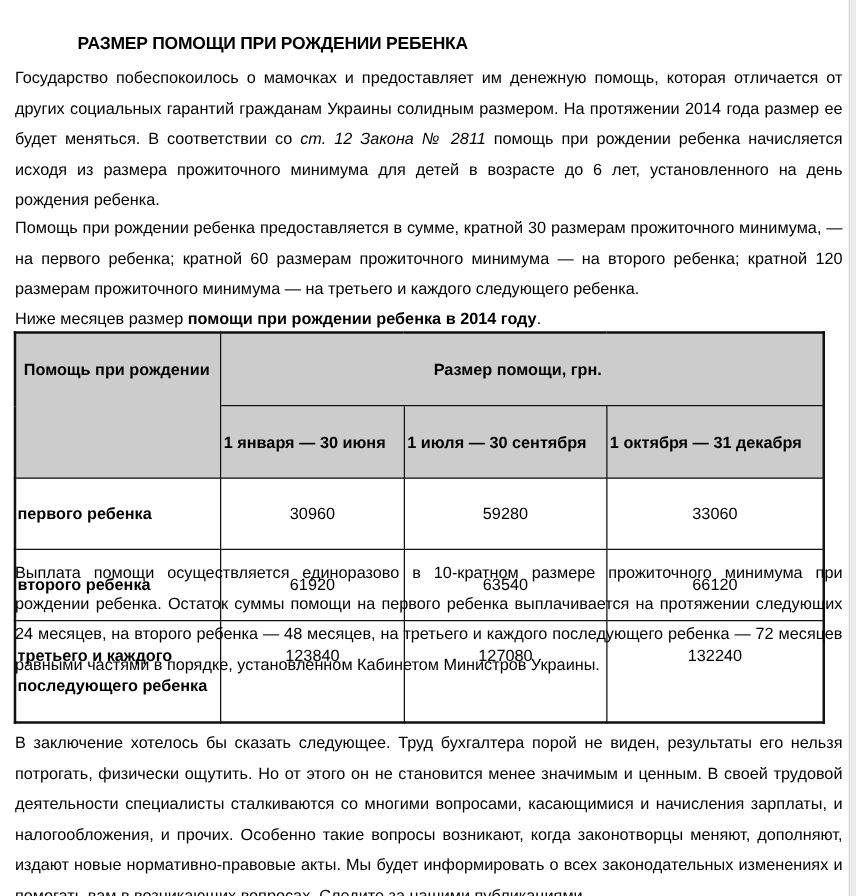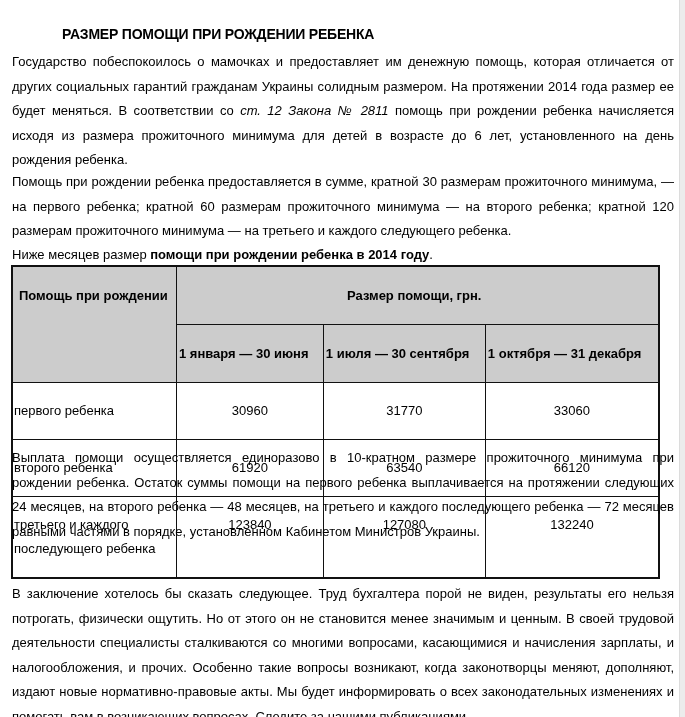--- a/index.html
+++ b/index.html
@@ -36,21 +36,21 @@
     border: 1px solid #111; padding: 16px 2px; vertical-align: top;
   }
   table.aid th {
     background: #cccccc; font-weight: bold; height: 25px; line-height: 25px;
     white-space: nowrap;
   }
   table.aid th.rowhead { text-align: left; padding-left: 6px; width: 155px; }
   table.aid th.grouphead { text-align: left; padding-left: 170px; }
   table.aid th.period { text-align: left; }
   table.aid td { height: 24px; line-height: 24px; }
-  table.aid td.label { text-align: left; padding-left: 1px; }
+  table.aid td.label { text-align: left; padding-left: 1px; font-weight: bold; }
   table.aid td.num { text-align: center; }
   table.aid tr.tall td { height: 48px; }
 </style>
 </head>
 <body>
 
 <div class="right-edge"></div>
 
 <div class="content">
   <h2 class="title">РАЗМЕР ПОМОЩИ ПРИ РОЖДЕНИИ РЕБЕНКА</h2>
@@ -68,21 +68,21 @@
       <th class="grouphead" colspan="3">Размер помощи, грн.</th>
     </tr>
     <tr>
       <th class="period">1 января — 30 июня</th>
       <th class="period">1 июля — 30 сентября</th>
       <th class="period">1 октября — 31 декабря</th>
     </tr>
     <tr>
       <td class="label">первого ребенка</td>
       <td class="num">30960</td>
-      <td class="num">31770</td>
+      <td class="num">59280</td>
       <td class="num">33060</td>
     </tr>
     <tr>
       <td class="label">второго ребенка</td>
       <td class="num">61920</td>
       <td class="num">63540</td>
       <td class="num">66120</td>
     </tr>
     <tr class="tall">
       <td class="label">третьего и каждого последующего ребенка</td>

